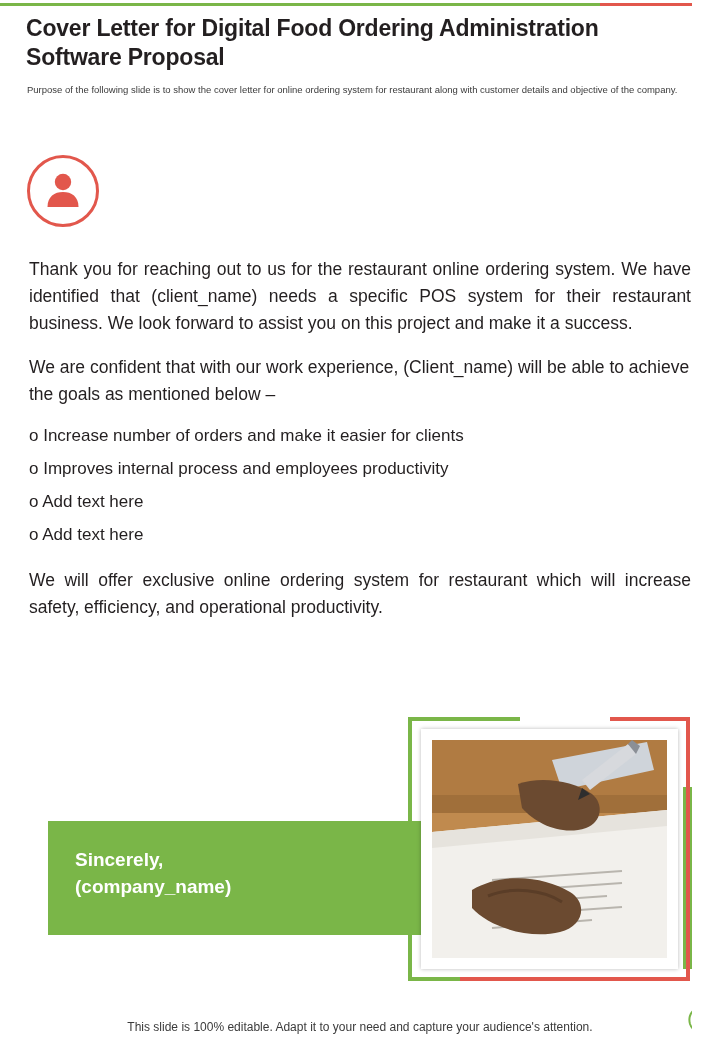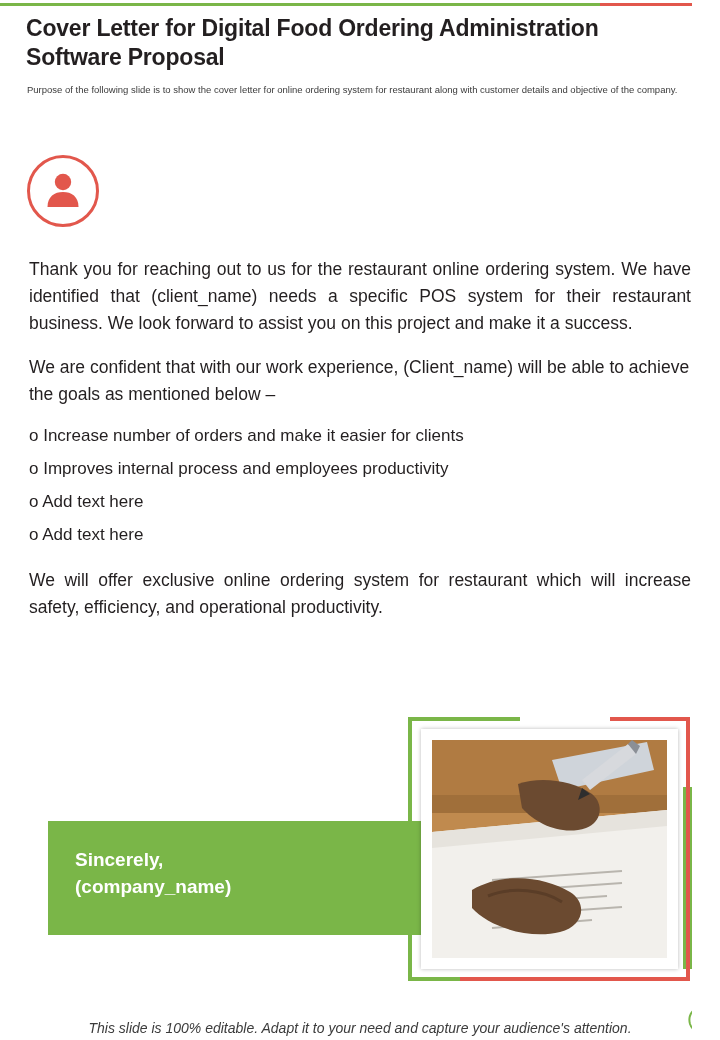--- a/index.html
+++ b/index.html
@@ -206,23 +206,22 @@
     background: #c8a476;
   }
   .photo svg { display: block; }
   
   .footer-note {
     position: absolute;
     left: 0;
     top: 1020px;
     width: 720px;
     text-align: center;
-    font-size: 14px;
+    font-size: 12px;
     color: #3b3b3b;
-    font-style: italic;
   }
   .logo-mark {
     position: absolute;
     left: 684px;
     top: 1004px;
     width: 30px;
     height: 30px;
   }
 </style>
 </head>

